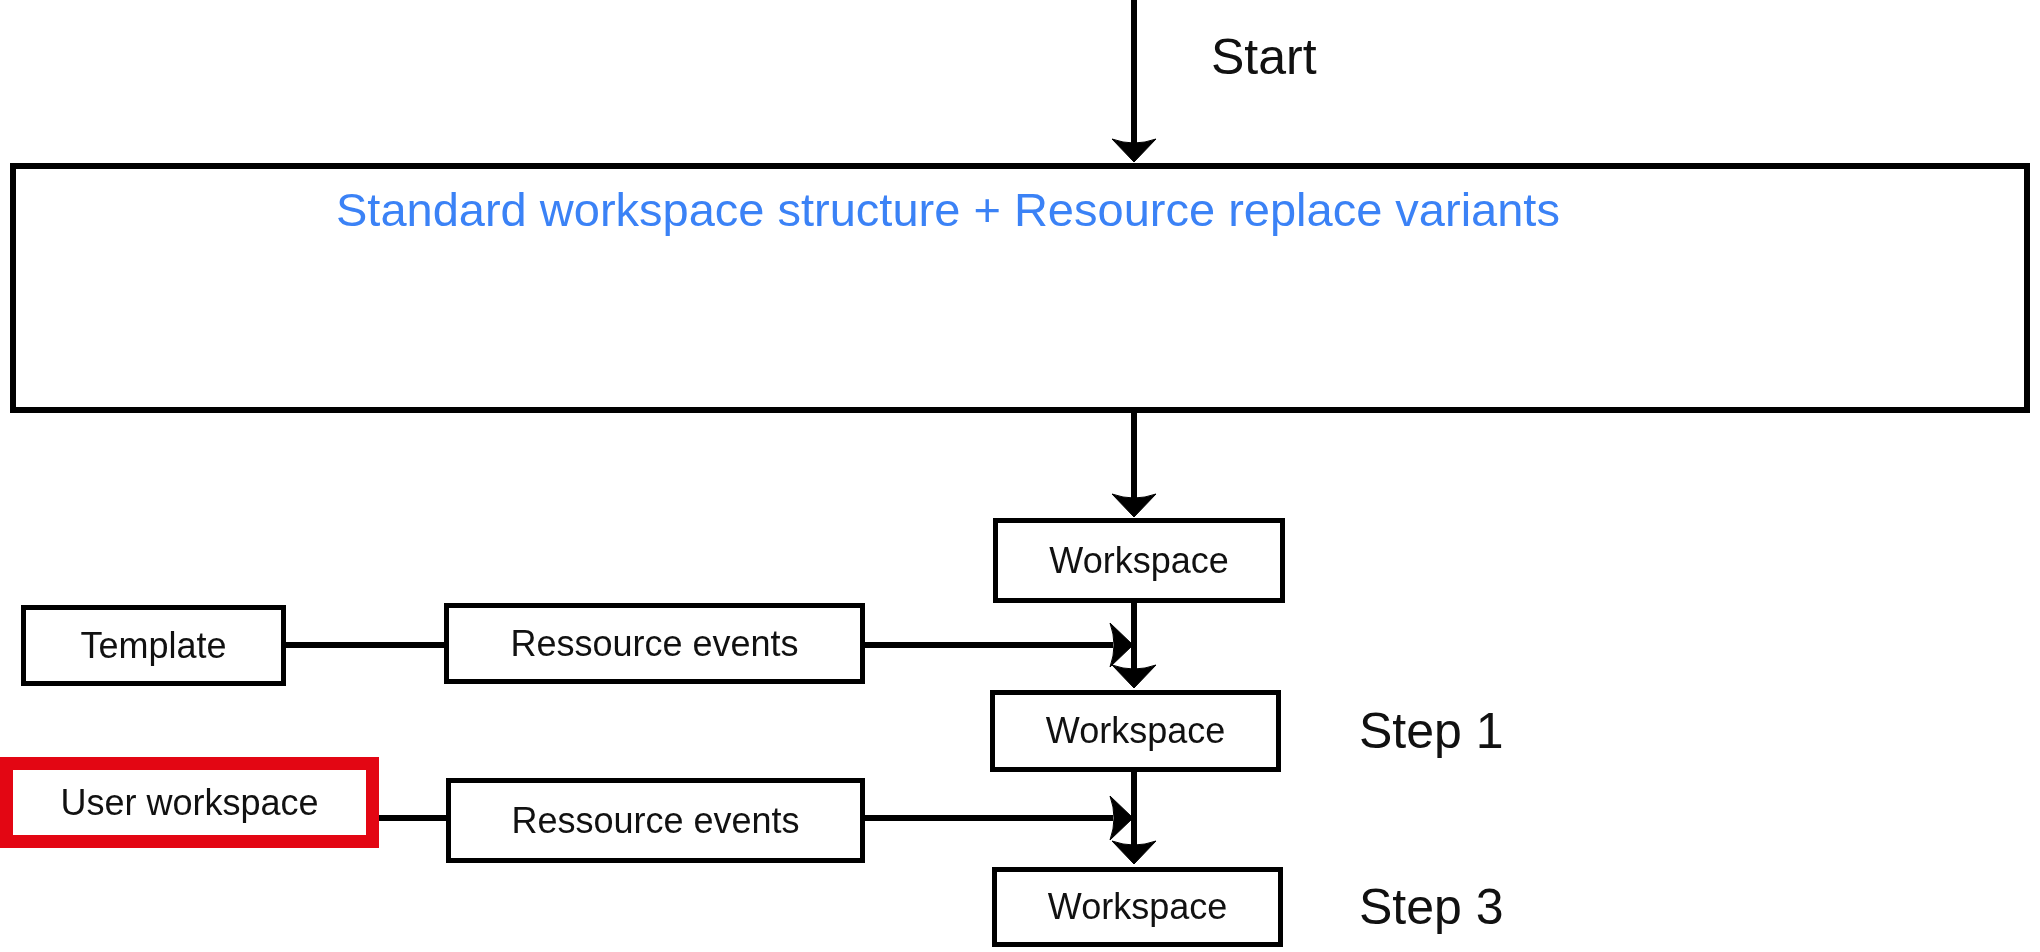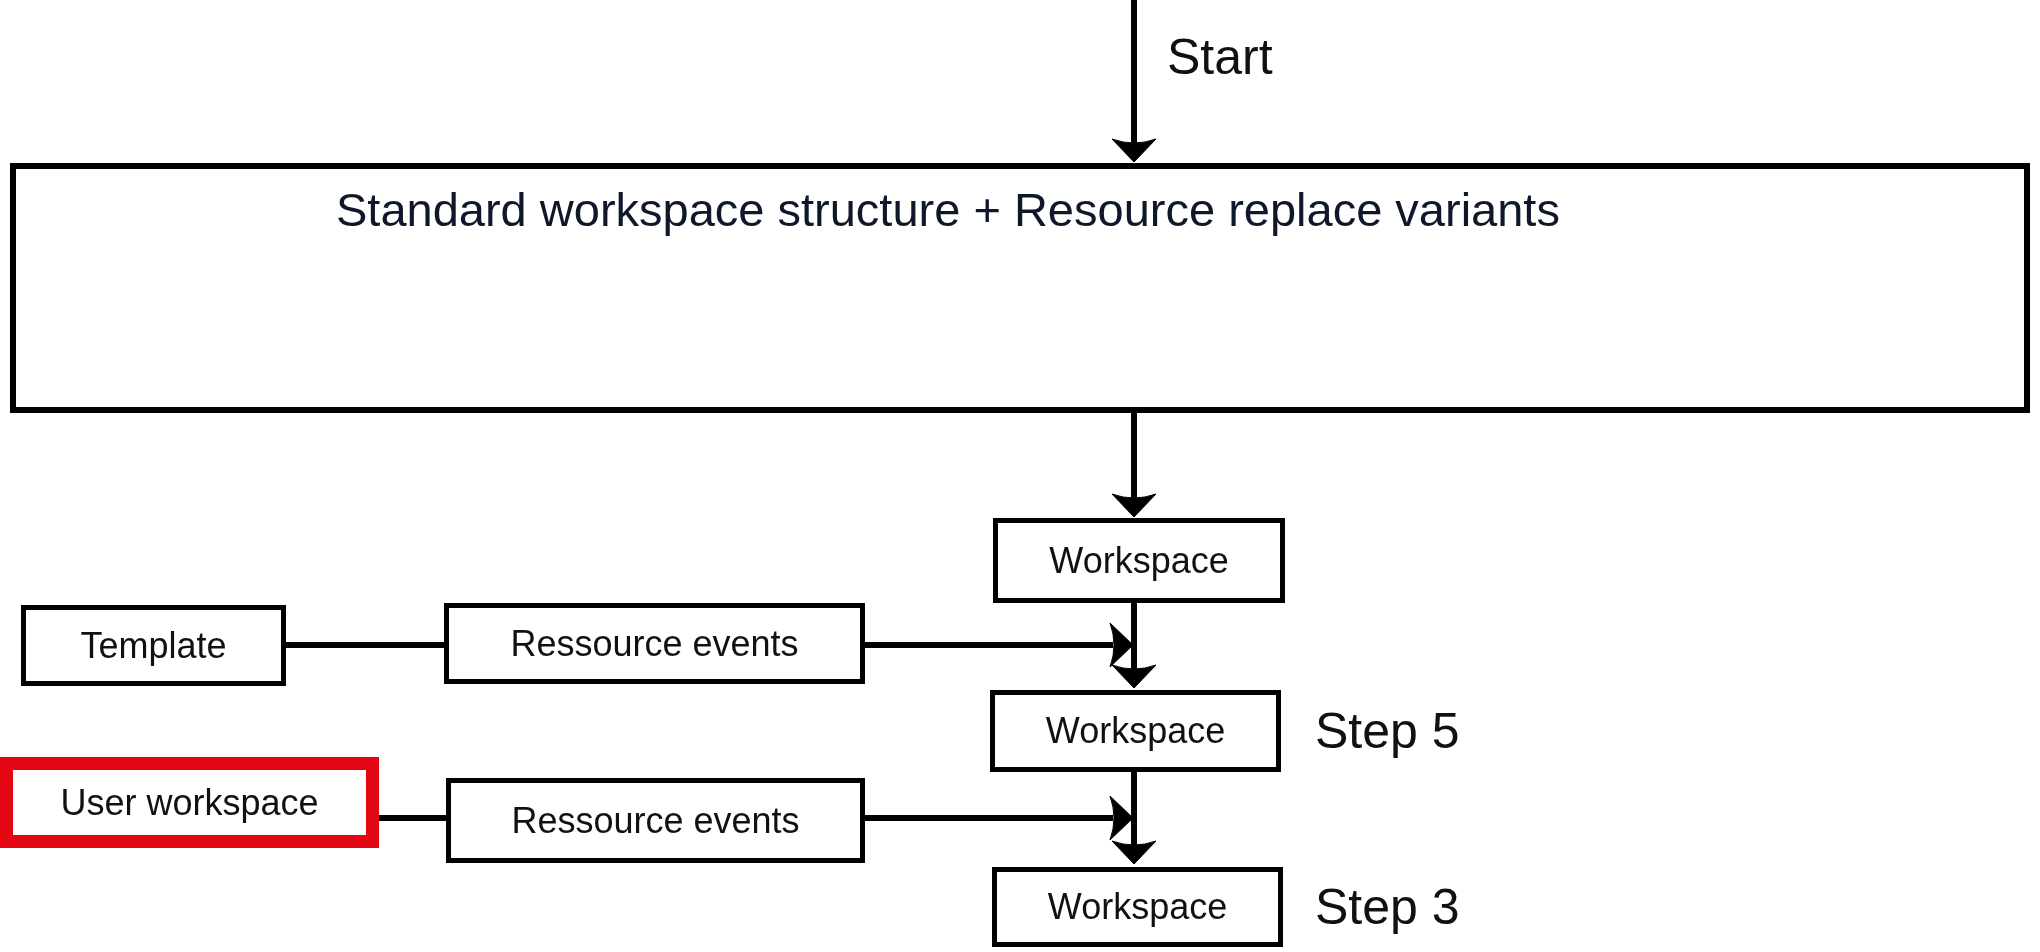--- a/index.html
+++ b/index.html
@@ -21,37 +21,37 @@
     z-index:2;
     white-space:nowrap;
   }
   .main-box{
     left:10px;top:163px;width:2020px;height:250px;
     border-width:6px;
     justify-content:flex-start;align-items:flex-start;
   }
   .main-title{
     position:absolute;left:320px;top:15px;
-    font-size:47px;line-height:1.1;color:#0f172a;
+    font-size:47px;line-height:1.1;color:#3b82f6;
   }
   .node-label{font-size:36px;}
   .step1-box{left:993px;top:518px;width:292px;height:85px;}
   .step2-box{left:990px;top:690px;width:291px;height:82px;}
   .step3-box{left:992px;top:867px;width:291px;height:80px;}
   .template-box{left:21px;top:605px;width:265px;height:81px;}
   .res1-box{left:444px;top:603px;width:421px;height:81px;}
   .res2-box{left:446px;top:778px;width:419px;height:85px;}
   .user-box{
     left:0px;top:757px;width:379px;height:91px;
     border:13px solid #e30613;
   }
   .side-label{
     position:absolute;z-index:2;
     display:flex;align-items:center;
-    font-size:50px;white-space:nowrap;
+    font-size:50px;white-space:nowrap;margin-left:44px;
   }
   .start-label{left:1167px;top:24px;height:66px;}
   .steplab1{left:1315px;top:518px;height:85px;}
   .steplab2{left:1315px;top:690px;height:82px;}
   .steplab3{left:1315px;top:867px;height:80px;}
   .wires path, .wires line{stroke:#000000;}
 </style>
 </head>
 <body>
 
@@ -88,21 +88,21 @@
     <span class="main-title">Standard workspace structure + Resource replace variants</span>
   </div>
 
   <div class="box step1-box">
     <span class="node-label">Workspace</span>
   </div>
 
   <div class="box step2-box">
     <span class="node-label">Workspace</span>
   </div>
-  <div class="side-label steplab2">Step 5</div>
+  <div class="side-label steplab2">Step 1</div>
 
   <div class="box step3-box">
     <span class="node-label">Workspace</span>
   </div>
   <div class="side-label steplab3">Step 3</div>
 
   <div class="box template-box">
     <span class="node-label">Template</span>
   </div>
   <div class="box res1-box">

